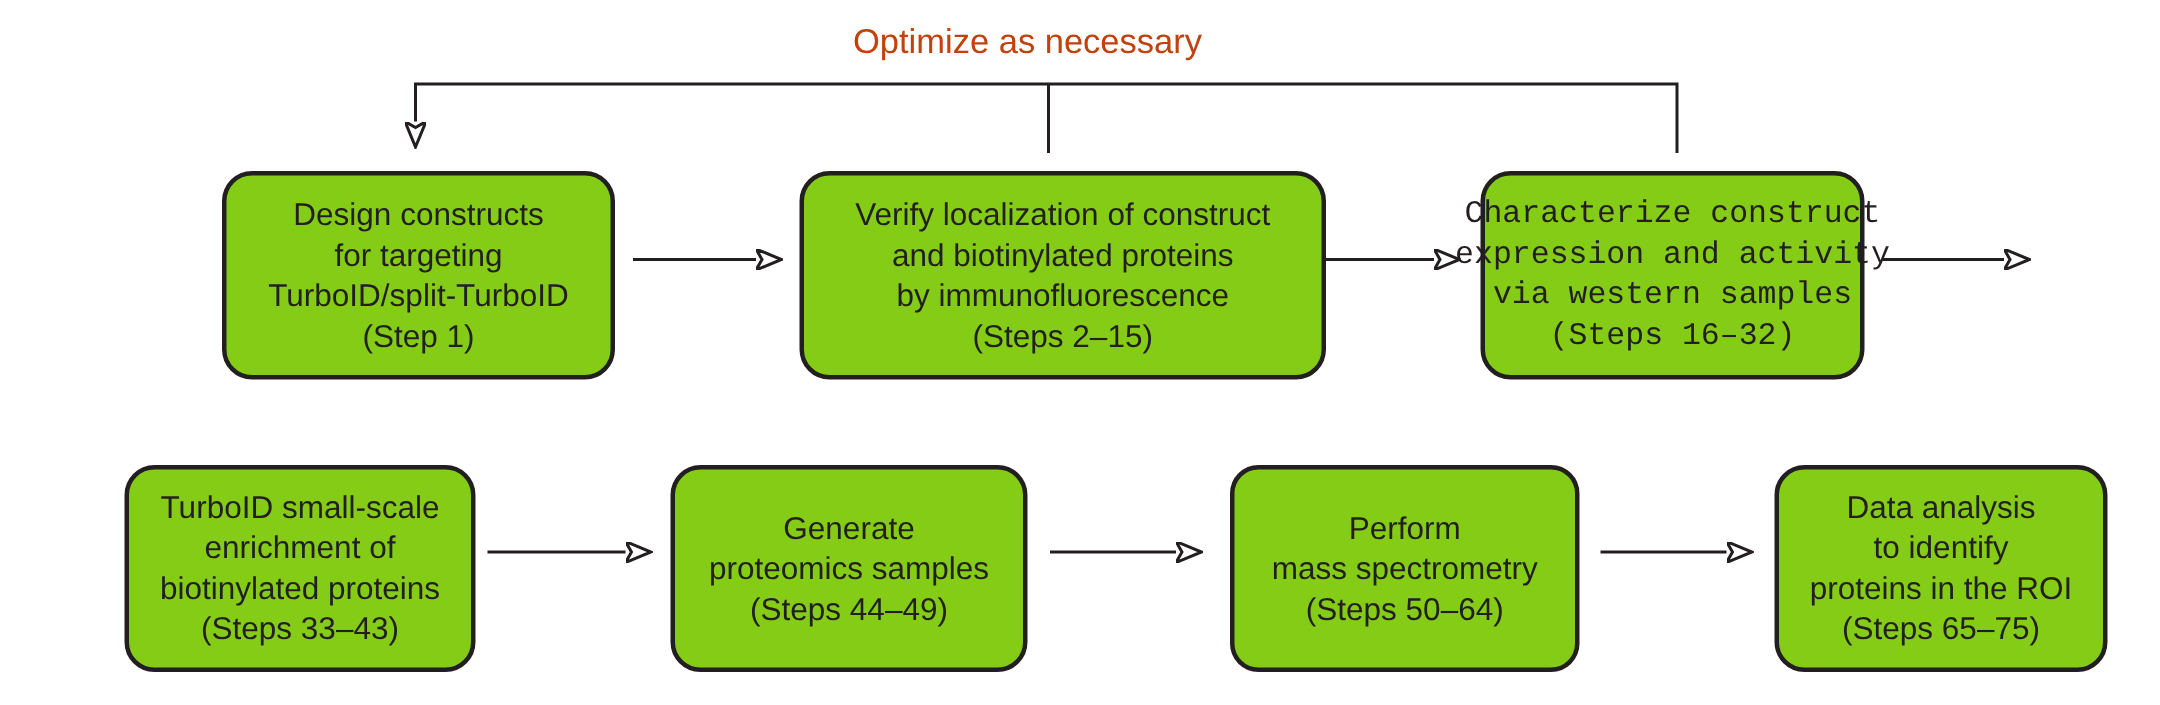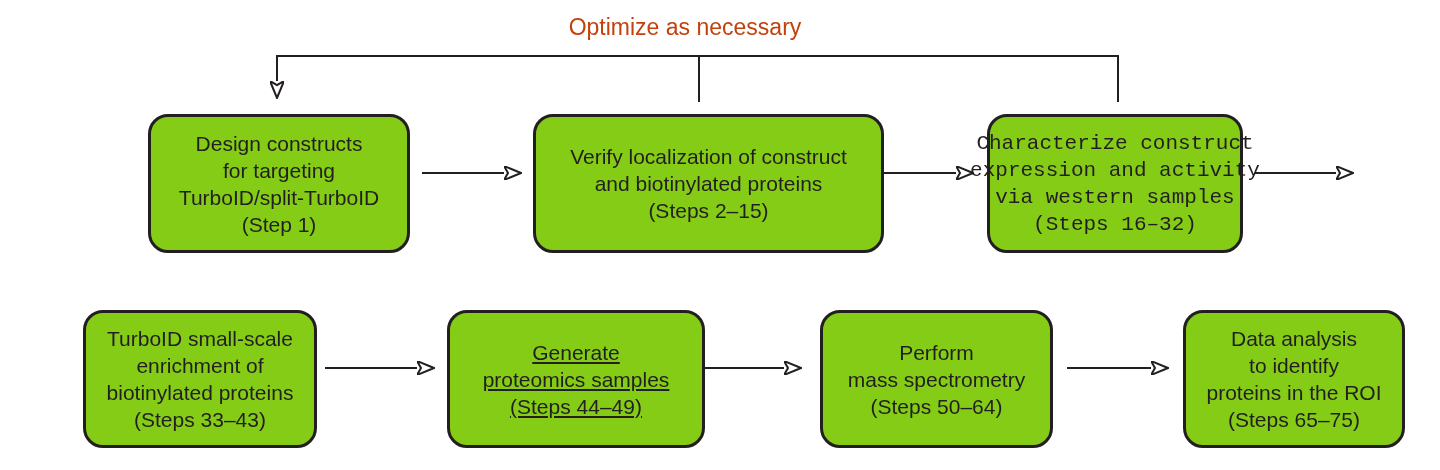--- a/index.html
+++ b/index.html
@@ -55,22 +55,22 @@
   }
   .step-box .tline {
     white-space: nowrap;
   }
   
   .b1 { left: 148px; top: 114px; width: 262px; height: 139px; }
   .b2 { left: 533px; top: 114px; width: 351px; height: 139px; }
   .b3 { left: 987px; top: 114px; width: 256px; height: 139px; font-family: Liberation Mono, monospace; }
   
   .b4 { left: 83px;  top: 310px; width: 234px; height: 138px; }
-  .b5 { left: 447px; top: 310px; width: 258px; height: 138px; text-decoration: underline; }
-  .b6 { left: 820px; top: 310px; width: 233px; height: 138px; }
+  .b5 { left: 447px; top: 310px; width: 238px; height: 138px; }
+  .b6 { left: 820px; top: 310px; width: 233px; height: 138px; border-radius: 19px; }
   .b7 { left: 1183px; top: 310px; width: 222px; height: 138px; }
 </style>
 </head>
 <body>
 
 <div class="canvas">
 
   <svg class="connector-layer" width="1440" height="470" viewBox="0 0 1440 470" xmlns="http://www.w3.org/2000/svg">
     <defs>
       <marker id="ah" markerUnits="userSpaceOnUse" markerWidth="18" markerHeight="14" refX="0" refY="7" orient="auto">
@@ -95,20 +95,21 @@
   <div class="step-box b1">
     <div class="tline">Design constructs</div>
     <div class="tline">for targeting</div>
     <div class="tline">TurboID/split-TurboID</div>
     <div class="tline">(Step 1)</div>
   </div>
 
   <div class="step-box b2">
     <div class="tline">Verify localization of construct</div>
     <div class="tline">and biotinylated proteins</div>
+    <div class="tline">by immunofluorescence</div>
     <div class="tline">(Steps 2–15)</div>
   </div>
 
   <div class="step-box b3">
     <div class="tline">Characterize construct</div>
     <div class="tline">expression and activity</div>
     <div class="tline">via western samples</div>
     <div class="tline">(Steps 16–32)</div>
   </div>
 

